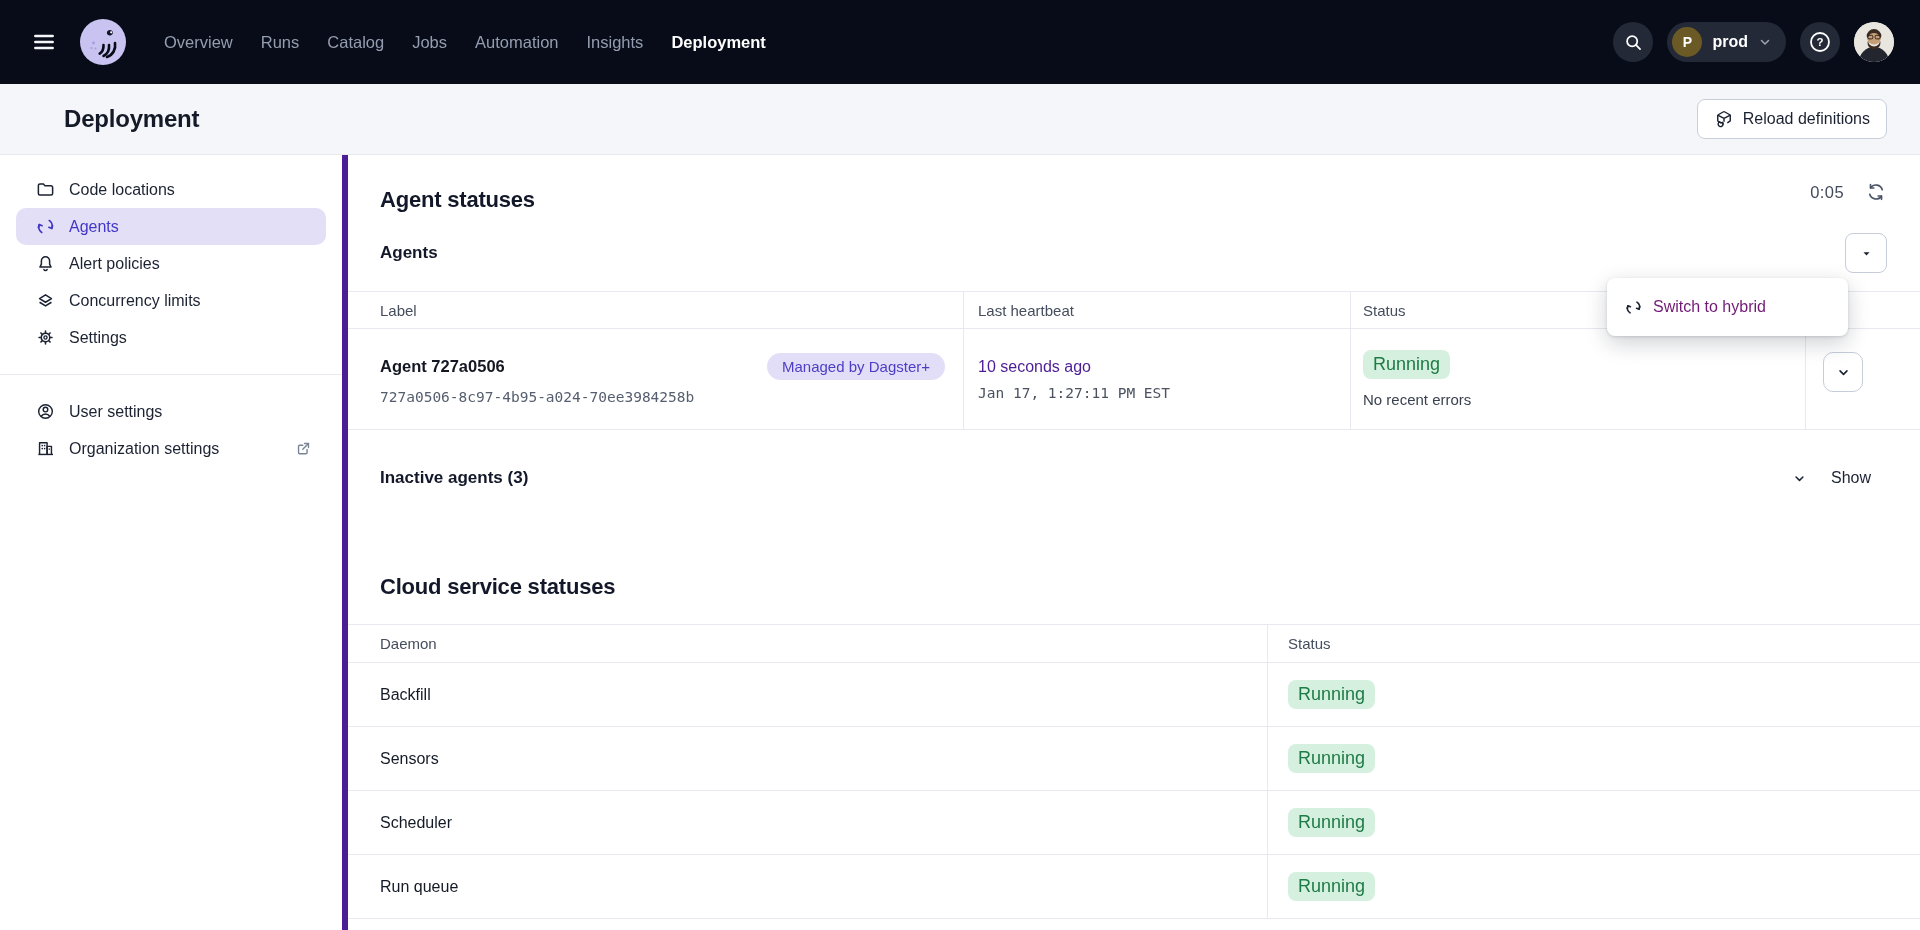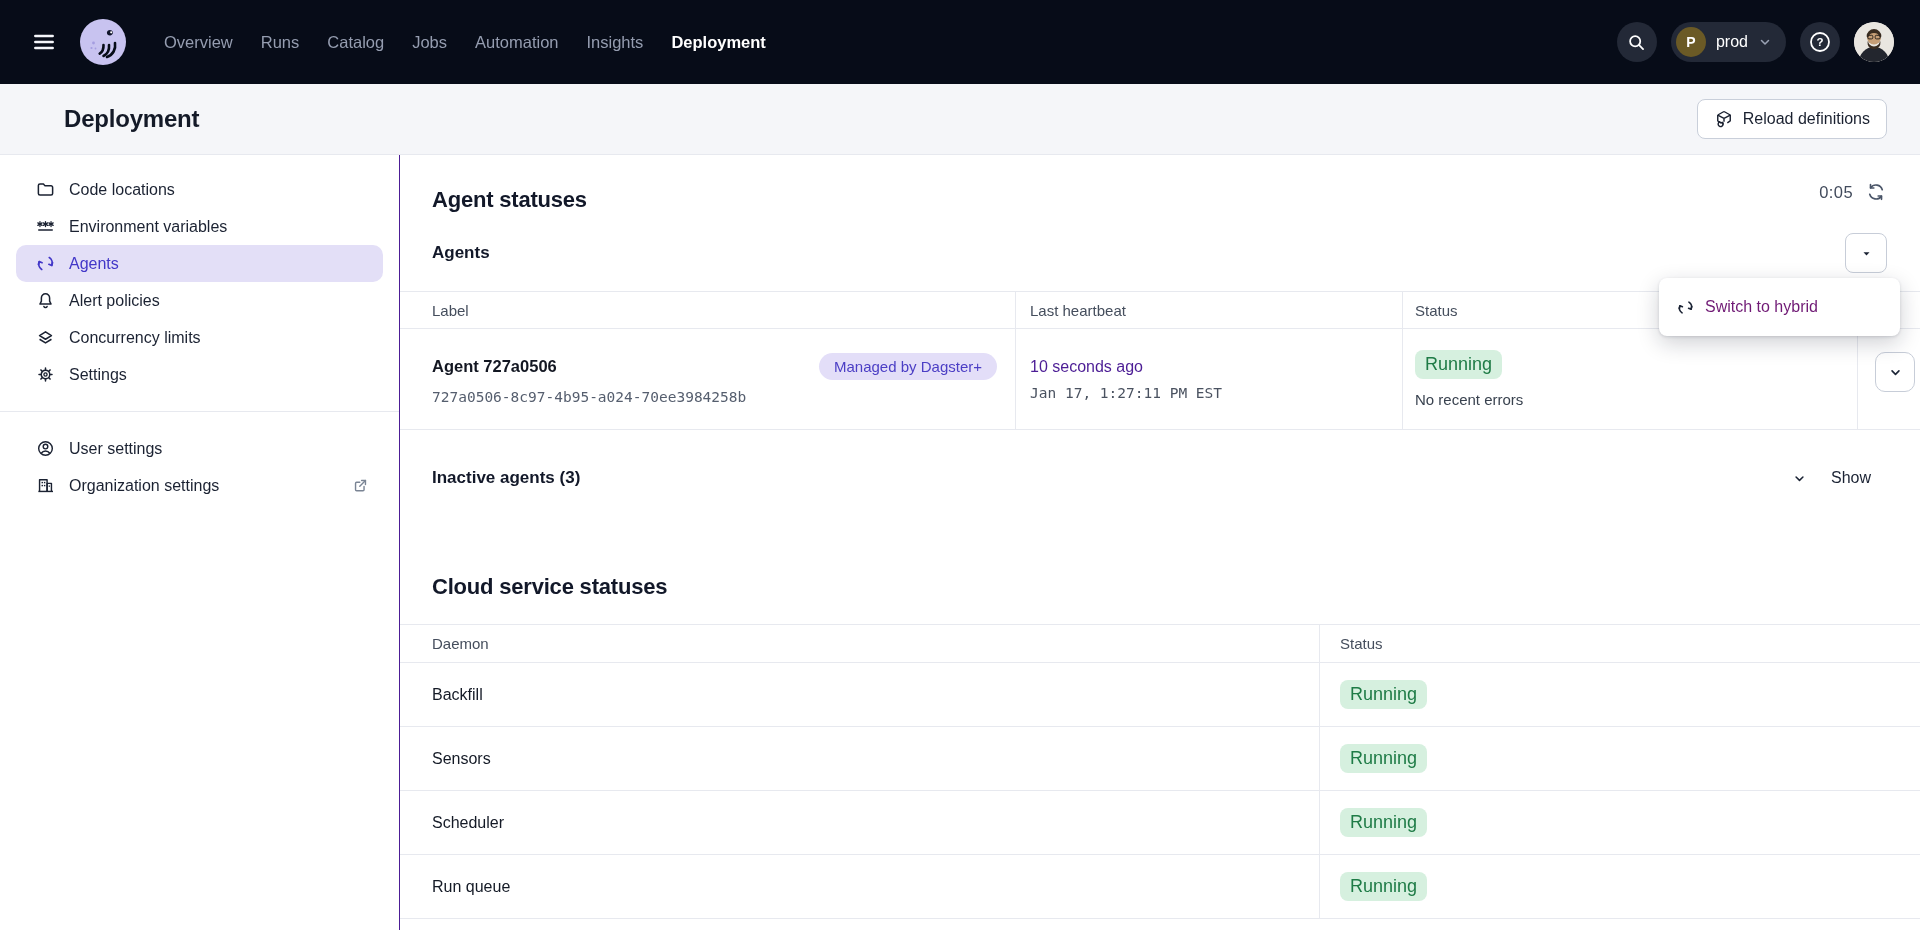--- a/index.html
+++ b/index.html
@@ -15,47 +15,47 @@
   .nav-links li { font-size:16.5px; font-weight:500; color:#959DB0; cursor:pointer; white-space:nowrap; }
   .nav-links li.active { color:#FFFFFF; font-weight:700; }
   .nav-spacer { flex:1; }
   .nav-right { display:flex; align-items:center; gap:14px; }
   .icon-circle-btn { width:40px; height:40px; border-radius:50%; background:#232937; border:none;
     display:flex; align-items:center; justify-content:center; cursor:pointer; }
   .deploy-pill { height:40px; border-radius:20px; background:#232937; display:flex; align-items:center;
     padding:0 14px 0 5px; gap:10px; cursor:pointer; border:none; }
   .deploy-pill .p-avatar { width:30px; height:30px; border-radius:50%; background:#6B5A26; color:#fff;
     font-size:14px; font-weight:700; display:flex; align-items:center; justify-content:center; }
-  .deploy-pill .p-label { color:#fff; font-size:16px; font-weight:400; }
+  .deploy-pill .p-label { color:#fff; font-size:16px; font-weight:700; }
   .user-avatar { width:40px; height:40px; border-radius:50%; overflow:hidden; cursor:pointer; background:#E9E6E0; }
 
   
   .page-header { height:71px; background:#F5F6F9; border-bottom:1px solid #E7E9EF; display:flex;
     align-items:center; justify-content:space-between; padding:0 33px 0 64px; flex:0 0 auto; }
   .page-title { font-size:24px; font-weight:700; color:#141A28; letter-spacing:-0.2px; }
   .reload-btn { height:40px; display:flex; align-items:center; gap:9px; padding:0 16px; background:#fff;
     border:1px solid #C9CFDA; border-radius:8px; font-size:16px; color:#1A2130; cursor:pointer; font-family:inherit; }
 
   
   .body-row { flex:1; display:flex; min-height:0; }
 
   
-  .sidebar { width:400px; flex:0 0 auto; border-right:1px solid #4c1d95; padding-top:16px; }
+  .sidebar { width:348px; flex:0 0 auto; border-right:6px solid #4c1d95; padding-top:16px; }
   .side-item { height:37px; margin:0 16px; padding-left:20px; display:flex; align-items:center; gap:14px;
     border-radius:10px; font-size:16px; color:#1B2232; cursor:pointer; }
   .side-item svg { flex:0 0 auto; }
   .side-item.active { background:#E3DFF7; color:#4237C8; font-weight:500; }
   .side-item .grow { flex:1; }
   .side-divider { border-top:1px solid #E7E9EF; margin:18px 0; }
 
   
   .main { flex:1; position:relative; min-width:0; }
   .sec-head { display:flex; align-items:center; justify-content:space-between; margin:22px 34px 0 32px; height:30px; }
   .h-large { font-size:22px; font-weight:700; color:#121829; letter-spacing:-0.2px;margin-top:16px; }
-  .timer-wrap { display:flex; align-items:center; gap:13px; color:#424B5C; }
+  .timer-wrap { display:flex; align-items:center; gap:22px; color:#424B5C; }
   .timer-count { font-size:16.5px; letter-spacing:0.4px; }
   .refresh-btn { background:none; border:none; cursor:pointer; display:flex; align-items:center; color:#4A5568; padding:0; }
 
   .agents-row { display:flex; align-items:center; justify-content:space-between; margin:26px 33px 0 32px; height:40px; }
   .h-sub { font-size:17px; font-weight:700; color:#121829; }
   .caret-btn { width:42px; height:40px; border:1.5px solid #C7CDD8; border-radius:8px; background:#fff;
     display:flex; align-items:center; justify-content:center; cursor:pointer; color:#1A2233; }
 
   
   .agents-table { margin-top:18px; }
@@ -205,45 +205,20 @@
 
     <aside class="sidebar">
       <div class="side-item">
         <span style="display:flex;">
           <svg width="19" height="19" viewBox="0 0 24 24" fill="none" stroke="currentColor" stroke-width="1.9" stroke-linejoin="round">
               <path d="M3 7a2 2 0 0 1 2-2h4.4l2 2.4H19a2 2 0 0 1 2 2V17a2 2 0 0 1-2 2H5a2 2 0 0 1-2-2z"></path>
             </svg>
         </span>
         <span>Code locations</span>
       </div>
-      <div class="side-item">
-        <span style="display:flex;">
-          <svg width="19" height="19" viewBox="0 0 24 24">
-              <g stroke="currentColor" stroke-width="1.6" stroke-linecap="round">
-            <g transform="translate(5,9)">
-                  <line y1="-3.1" y2="3.1"></line>
-                  <line x1="-2.7" y1="-1.6" x2="2.7" y2="1.6"></line>
-                  <line x1="-2.7" y1="1.6" x2="2.7" y2="-1.6"></line>
-                </g>
-            <g transform="translate(12,9)">
-                  <line y1="-3.1" y2="3.1"></line>
-                  <line x1="-2.7" y1="-1.6" x2="2.7" y2="1.6"></line>
-                  <line x1="-2.7" y1="1.6" x2="2.7" y2="-1.6"></line>
-                </g>
-            <g transform="translate(19,9)">
-                  <line y1="-3.1" y2="3.1"></line>
-                  <line x1="-2.7" y1="-1.6" x2="2.7" y2="1.6"></line>
-                  <line x1="-2.7" y1="1.6" x2="2.7" y2="-1.6"></line>
-                </g>
-            <line x1="3.5" y1="16.5" x2="20.5" y2="16.5" stroke-width="2"></line>
-              </g>
-            </svg>
-        </span>
-        <span>Environment variables</span>
-      </div>
       <div class="side-item active">
         <span style="display:flex;">
           <svg width="19" height="19" viewBox="0 0 24 24" fill="none" stroke="currentColor" stroke-width="2.2" stroke-linecap="round" stroke-linejoin="round">
               <path d="M16.8 4.5a8 8 0 0 1 3 9.8"></path>
               <path d="M20.9 10.7l-1 3.8-3.6-1.5"></path>
               <path d="M7.2 19.5a8 8 0 0 1-3-9.8"></path>
               <path d="M3.1 13.3l1-3.8 3.6 1.5"></path>
             </svg>
         </span>
         <span>Agents</span>

